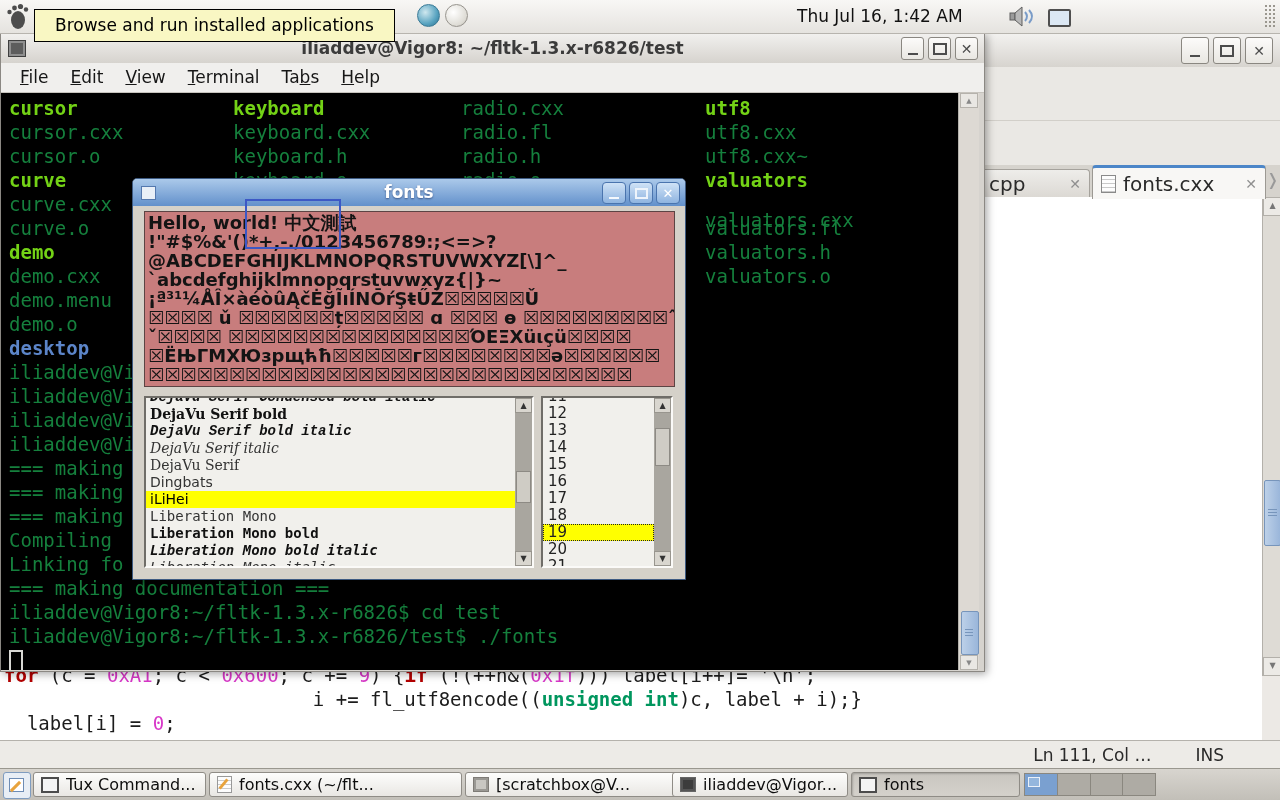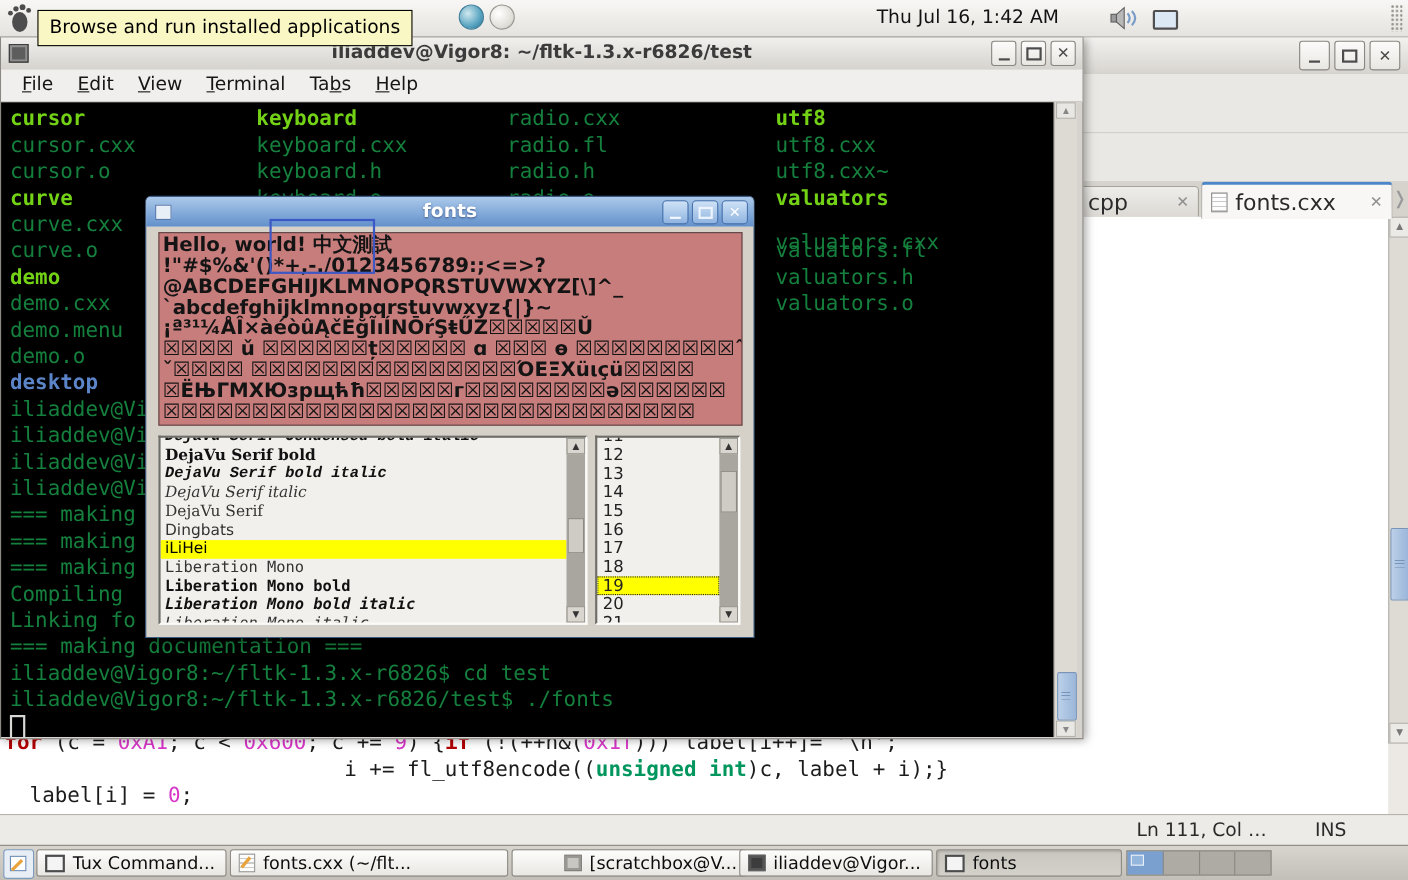--- a/index.html
+++ b/index.html
@@ -14,21 +14,21 @@
   .foot-icon{position:absolute;left:5px;top:3px;}
   .mini-icon{position:absolute;top:4px;width:21px;height:21px;border-radius:50%;}
   .mini-icon.one{left:417px;background:radial-gradient(circle at 35% 35%,#cfe8ef,#58a3c0 60%,#2c6f8e);border:1px solid #3a7a96;}
   .mini-icon.two{left:445px;background:radial-gradient(circle at 35% 35%,#ffffff,#dddbd4 70%,#a8a5a0);border:1px solid #97948e;}
   .clock{position:absolute;left:797px;top:0;height:32px;line-height:32px;font-size:17px;color:#111;}
   .speaker-icon{position:absolute;left:1008px;top:5px;}
   .screen-icon{position:absolute;left:1048px;top:9px;width:19px;height:14px;border:2px solid #4f4f4f;background:#dce8f4;border-radius:2px;}
   .grip{position:absolute;left:1264px;top:4px;width:11px;height:25px;
     background-image:radial-gradient(#9a978f 1px,transparent 1.3px);background-size:4px 4px;}
   .tooltip{position:absolute;left:34px;top:9px;height:31px;line-height:30px;z-index:40;
-    background:#f9f7c3;border:1px solid #000;padding:0 10px;font-size:17px;color:#000;white-space:nowrap;}
+    background:#f9f7c3;border:1px solid #000;padding:0 20px;font-size:17px;color:#000;white-space:nowrap;}
 
   
   .wbtn{width:21px;height:21px;border:1px solid #8a8781;border-radius:3px;
     background:linear-gradient(#fcfbfa,#e9e7e2);display:flex;align-items:center;justify-content:center;}
   .wbtn .g-min{width:10px;height:2px;background:#4c4c4c;margin-top:11px;}
   .wbtn .g-max{width:10px;height:8px;border:2px solid #4c4c4c;}
   .wbtn .g-close{font-size:14px;font-weight:bold;color:#4c4c4c;line-height:1;}
 
   
   .editor-win{position:absolute;left:0;top:33px;width:1280px;height:735px;z-index:1;background:#ece9e5;}
@@ -153,21 +153,21 @@
     background:linear-gradient(#d8d5cf,#c2bfb8);border-top:1px solid #9a978f;box-sizing:border-box;}
   .show-desktop{position:absolute;left:3px;top:3px;width:26px;height:25px;background:#e8eef5;
     border:1px solid #7f9cbf;border-radius:3px;}
   .show-desktop::before{content:"";position:absolute;left:5px;top:5px;width:13px;height:12px;background:#fff;border:1px solid #6d8cb4;}
   .show-desktop::after{content:"";position:absolute;left:10px;top:7px;width:3px;height:13px;background:#e8a33d;transform:rotate(45deg);}
   .task-btn{position:absolute;top:3px;height:25px;border:1px solid #8f8c86;border-radius:3px;
     background:linear-gradient(#fdfdfc,#e9e7e3);display:flex;align-items:center;padding:0 7px;box-sizing:border-box;gap:7px;}
   .task-btn.active{background:linear-gradient(#c9c6c0,#d4d1cb);box-shadow:inset 1px 1px 2px rgba(0,0,0,.2);}
   .tb1{left:33px;width:173px;}
   .tb2{left:209px;width:253px;}
-  .tb3{left:465px;width:213px;justify-content:flex-end;}
+  .tb3{left:465px;width:213px;}
   .tb4{left:672px;width:176px;}
   .tb5{left:851px;width:169px;}
   .task-label{font-size:16px;color:#0d0d0d;white-space:nowrap;overflow:hidden;text-overflow:clip;}
   .task-icon{flex:none;display:inline-block;}
   .icon-window{width:14px;height:12px;border:2px solid #4c4c4c;background:#f4f4f4;}
   .icon-edit{width:13px;height:15px;border:1px solid #999;position:relative;
     background:repeating-linear-gradient(to bottom,#fdfdfd 0 3px,#cccccc 3px 4px);}
   .icon-edit::after{content:"";position:absolute;left:4px;top:1px;width:3px;height:12px;background:#e8a33d;transform:rotate(40deg);}
   .icon-term{width:14px;height:13px;background:#c9c7c2;border:1px solid #7e7b76;box-shadow:inset 0 0 0 2px #9a9893;}
   .icon-term-dark{width:14px;height:13px;background:#3c3c3c;border:1px solid #666;box-shadow:inset 0 0 0 2px #555;}

